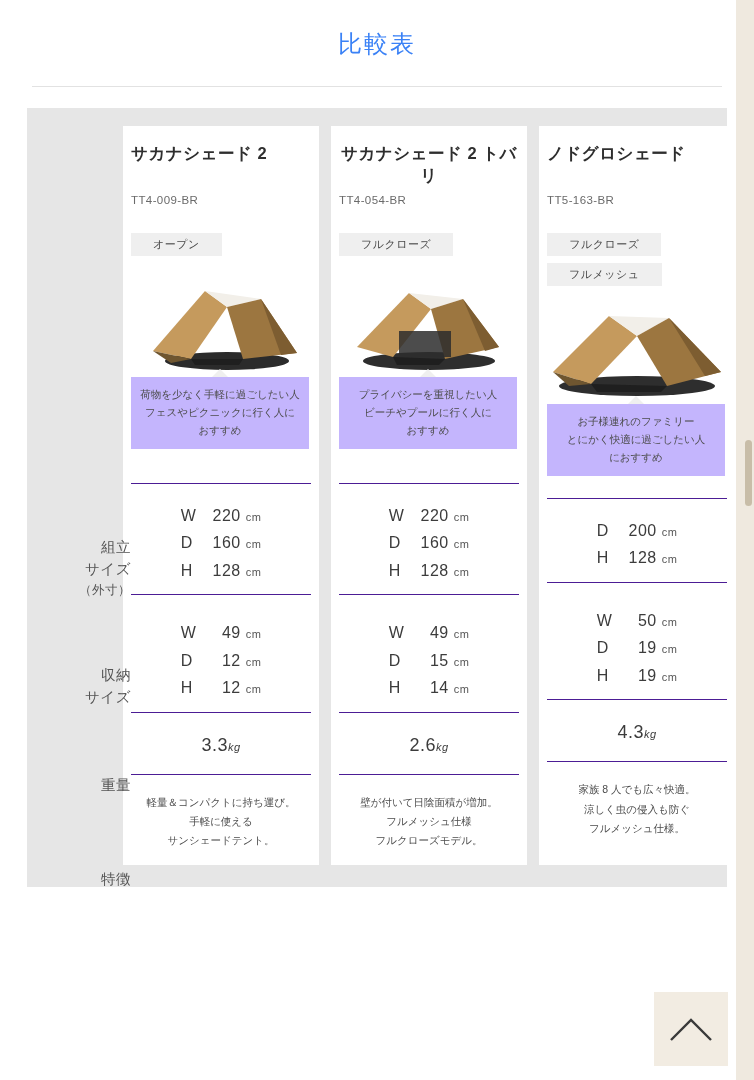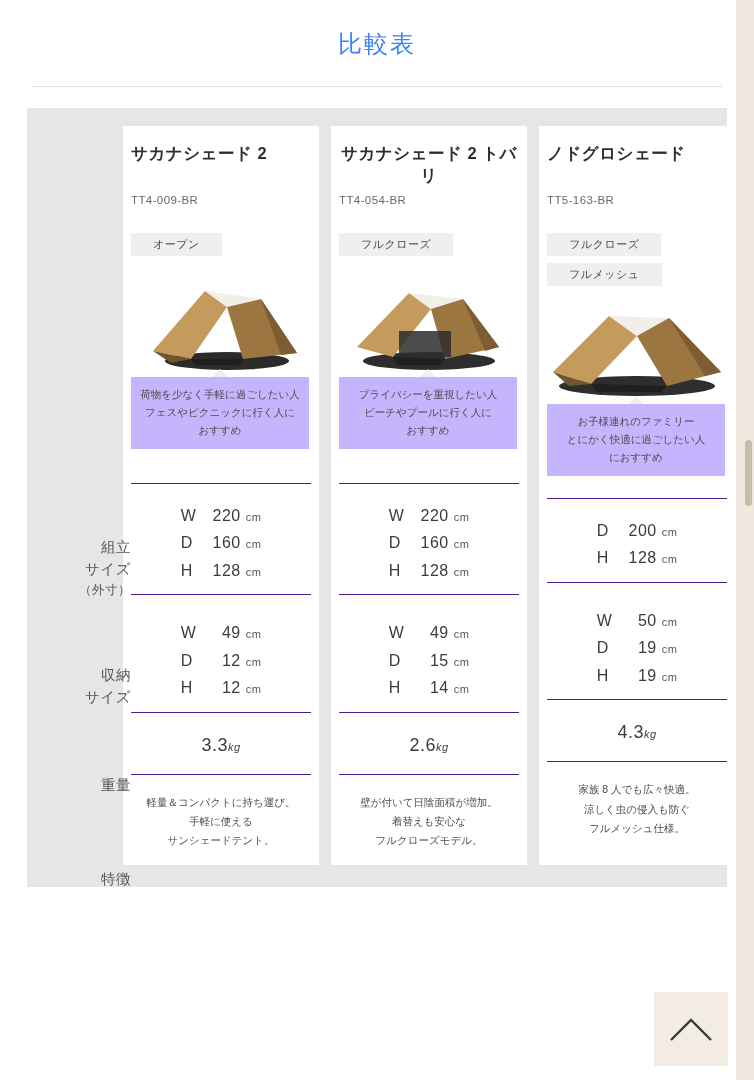--- a/index.html
+++ b/index.html
@@ -322,21 +322,21 @@
         </div>
 
         <div class="section" style="padding-top:22px;padding-bottom:18px">
           <div class="weight">
             <span>2.6</span><span class="unit">kg</span>
           </div>
         </div>
 
         <div class="section" style="padding-top:18px;padding-bottom:4px">
           <div class="feat" style="white-space:pre-line">壁が付いて日陰面積が増加。
-着替えも安心な
+フルメッシュ仕様
 フルクローズモデル。</div>
         </div>
       </div>
 
       <div class="card">
         <div class="card-title">ノドグロシェード</div>
         <div class="card-code">TT5-163-BR</div>
         <div class="tag-list">
           <span class="tag">フルクローズ</span>
           <span class="tag">フルメッシュ</span>

